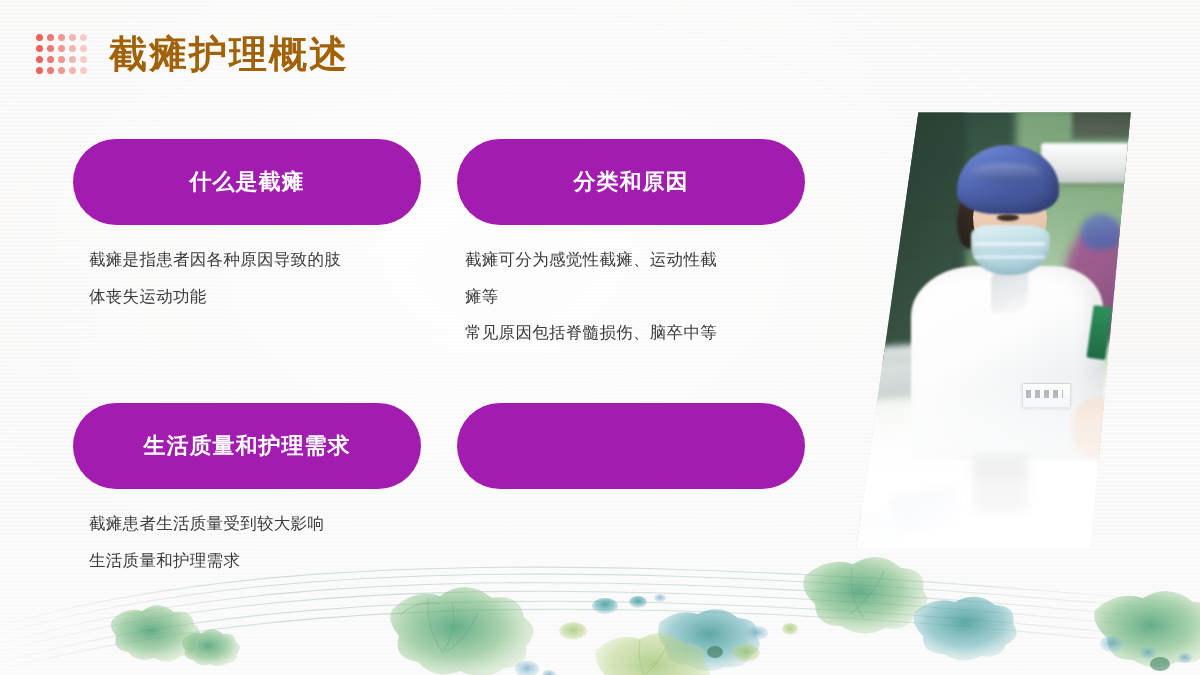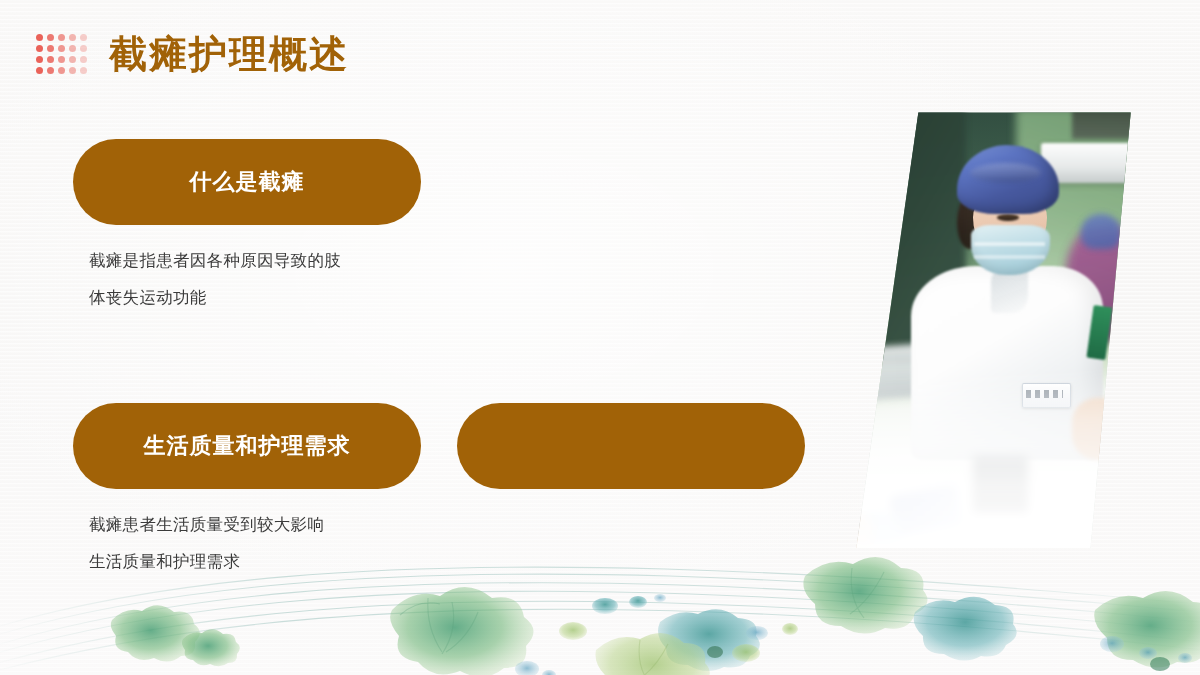--- a/index.html
+++ b/index.html
@@ -90,21 +90,21 @@
   }
   .col-left  { left: 73px; }
   .col-right { left: 457px; }
   .row-top    { top: 139px; }
   .row-bottom { top: 403px; }
 
   .pill {
     width: 348px;
     height: 86px;
     border-radius: 43px;
-    background: #a16207;
+    background: #a21caf;
     display: flex;
     align-items: center;
     justify-content: center;
     box-sizing: border-box;
     padding: 0 26px;
     text-align: center;
   }
   .pill-label {
     color: #ffffff;
     font-size: 22px;
@@ -114,21 +114,21 @@
   }
 
   .body-text {
     margin-top: 22px;
     color: #3b3b3b;
     font-size: 16.5px;
     line-height: 1.62;
     letter-spacing: 0.3px;
     width: 330px;
   }
-  .body-text p { margin: 0; }
+  .body-text p { margin: 0; font-family: Liberation Serif, serif; }
   .body-text p + p { margin-top: 10px; }
   .col-left .body-text { margin-left: 16px; }
   .col-right .body-text { margin-left: 8px; }
 
   
   .photo-wrap {
     position: absolute;
     left: 830px;
     top: 108px;
     width: 310px;
@@ -432,20 +432,30 @@
   <div class="col col-left row-top">
     <div class="pill">
       <span class="pill-label">什么是截瘫</span>
     </div>
     <div class="body-text">
       <p>截瘫是指患者因各种原因导致的肢</p>
       <p>体丧失运动功能</p>
     </div>
   </div>
 
+  <div class="col col-right row-top">
+    <div class="pill">
+      <span class="pill-label">分类和原因</span>
+    </div>
+    <div class="body-text">
+      <p>截瘫可分为感觉性截瘫、运动性截</p>
+      <p>瘫等</p>
+      <p>常见原因包括脊髓损伤、脑卒中等</p>
+    </div>
+  </div>
 
   <div class="col col-left row-bottom">
     <div class="pill">
       <span class="pill-label">生活质量和护理需求</span>
     </div>
     <div class="body-text">
       <p>截瘫患者生活质量受到较大影响</p>
       <p>生活质量和护理需求</p>
     </div>
   </div>

